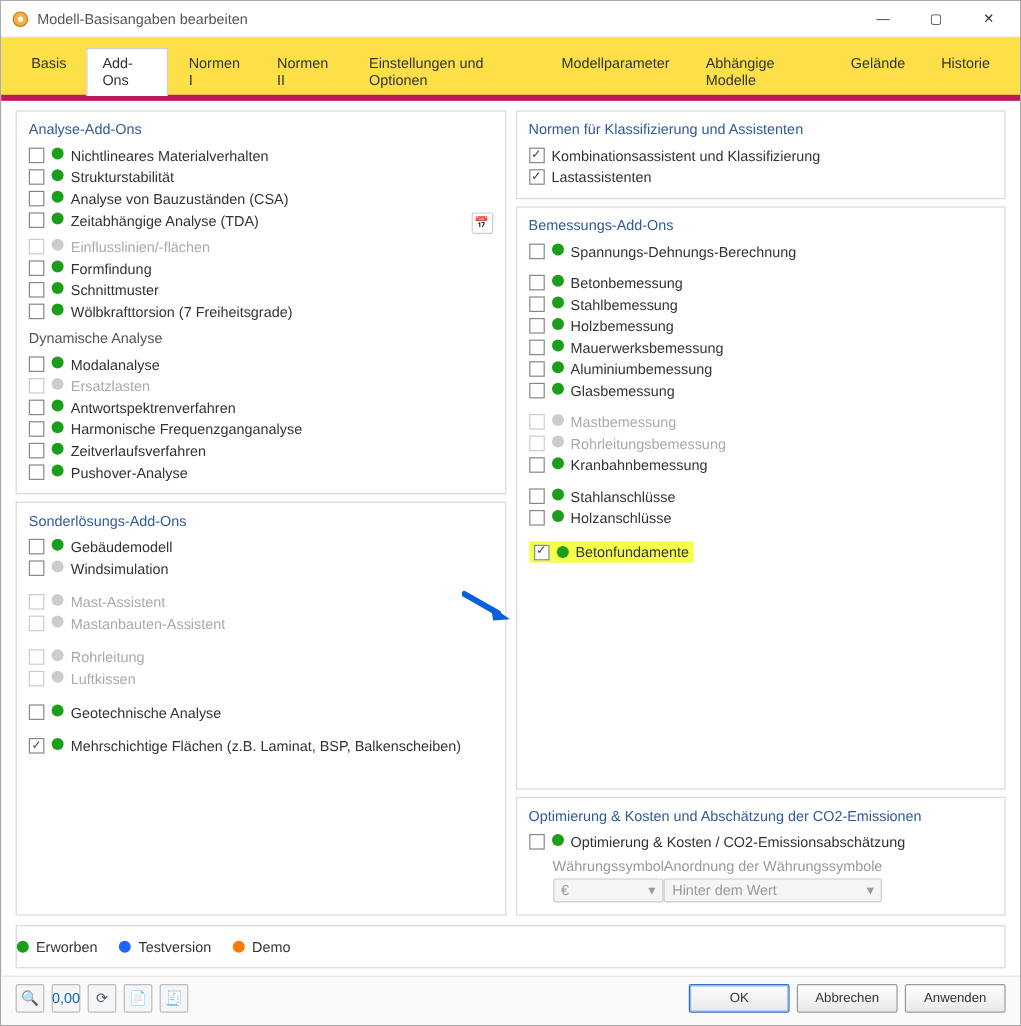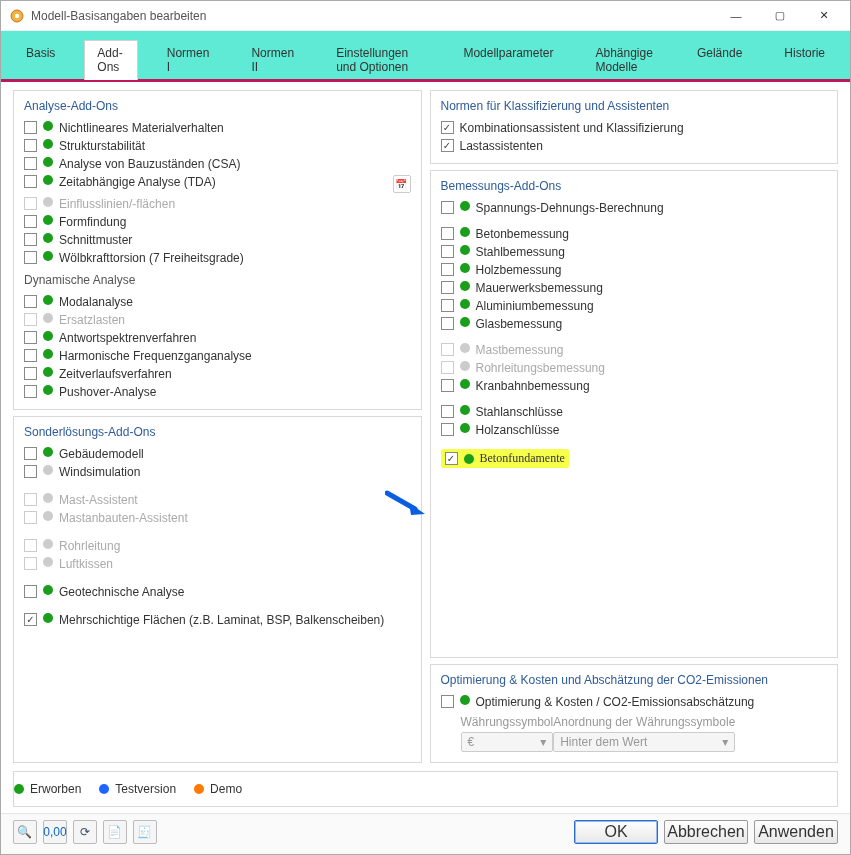--- a/index.html
+++ b/index.html
@@ -34,24 +34,24 @@
   .winbtn {
     width: 44px; height: 28px;
     display: flex; align-items: center; justify-content: center;
     font-family: "Segoe UI Symbol", sans-serif;
     font-size: 11px;
     color: #333;
     cursor: default;
   }
   .tabs {
     display: flex;
-    border-bottom: 3px solid #be185d;
+    border-bottom: 5px solid #be185d;
     padding: 8px 12px 0 12px;
-    gap: 16px;
-    background:#5eead4;
+    gap: 4px;
+    background:#fde047;
   }
   .tab {
     padding: 5px 12px 6px 12px;
     font-size: 12px;
     color: #333;
     border: 1px solid transparent;
     border-bottom: none;
     cursor: default;
     position: relative;
     top: 1px;
@@ -124,21 +124,20 @@
     width: 18px; height: 18px;
     border: 1px solid #ccc;
     display: inline-flex; align-items:center; justify-content:center;
     font-size: 10px; color:#888;
     border-radius: 2px;
   }
   .highlighted {
     background: #f6ff4a;
     padding: 2px 4px;
     border-radius: 2px;
-    font-family: Liberation Serif, serif;
   }
   .arrow {
     position: absolute;
     width: 40px; height: 30px;
     pointer-events: none;
   }
   .legend {
     border: 1px solid #d9d9d9;
     background: #fff;
     padding: 10px 0;
@@ -163,21 +162,21 @@
     border-radius: 2px;
     display:flex;align-items:center;justify-content:center;
     font-size: 12px; color:#456;
   }
   .spaceflex { flex:1; }
   .btn {
     min-width: 84px;
     height: 24px;
     border: 1px solid #999;
     background: linear-gradient(#fefefe,#e8e8e8);
-    font-size: 16px;
+    font-size: 11px;
     display:flex;align-items:center;justify-content:center;
     border-radius: 2px;
     padding: 0 2px;
   }
   .btn.primary { border: 1px solid #2f6fc9; box-shadow: inset 0 0 0 1px #8fb9ef; }
   .mini-form {
     display:flex; gap:0; padding: 4px 0 2px 20px; color:#999; font-size:12px;
   }
   .mini-form .field { display:flex; flex-direction:column; gap:3px; }
   .select {

